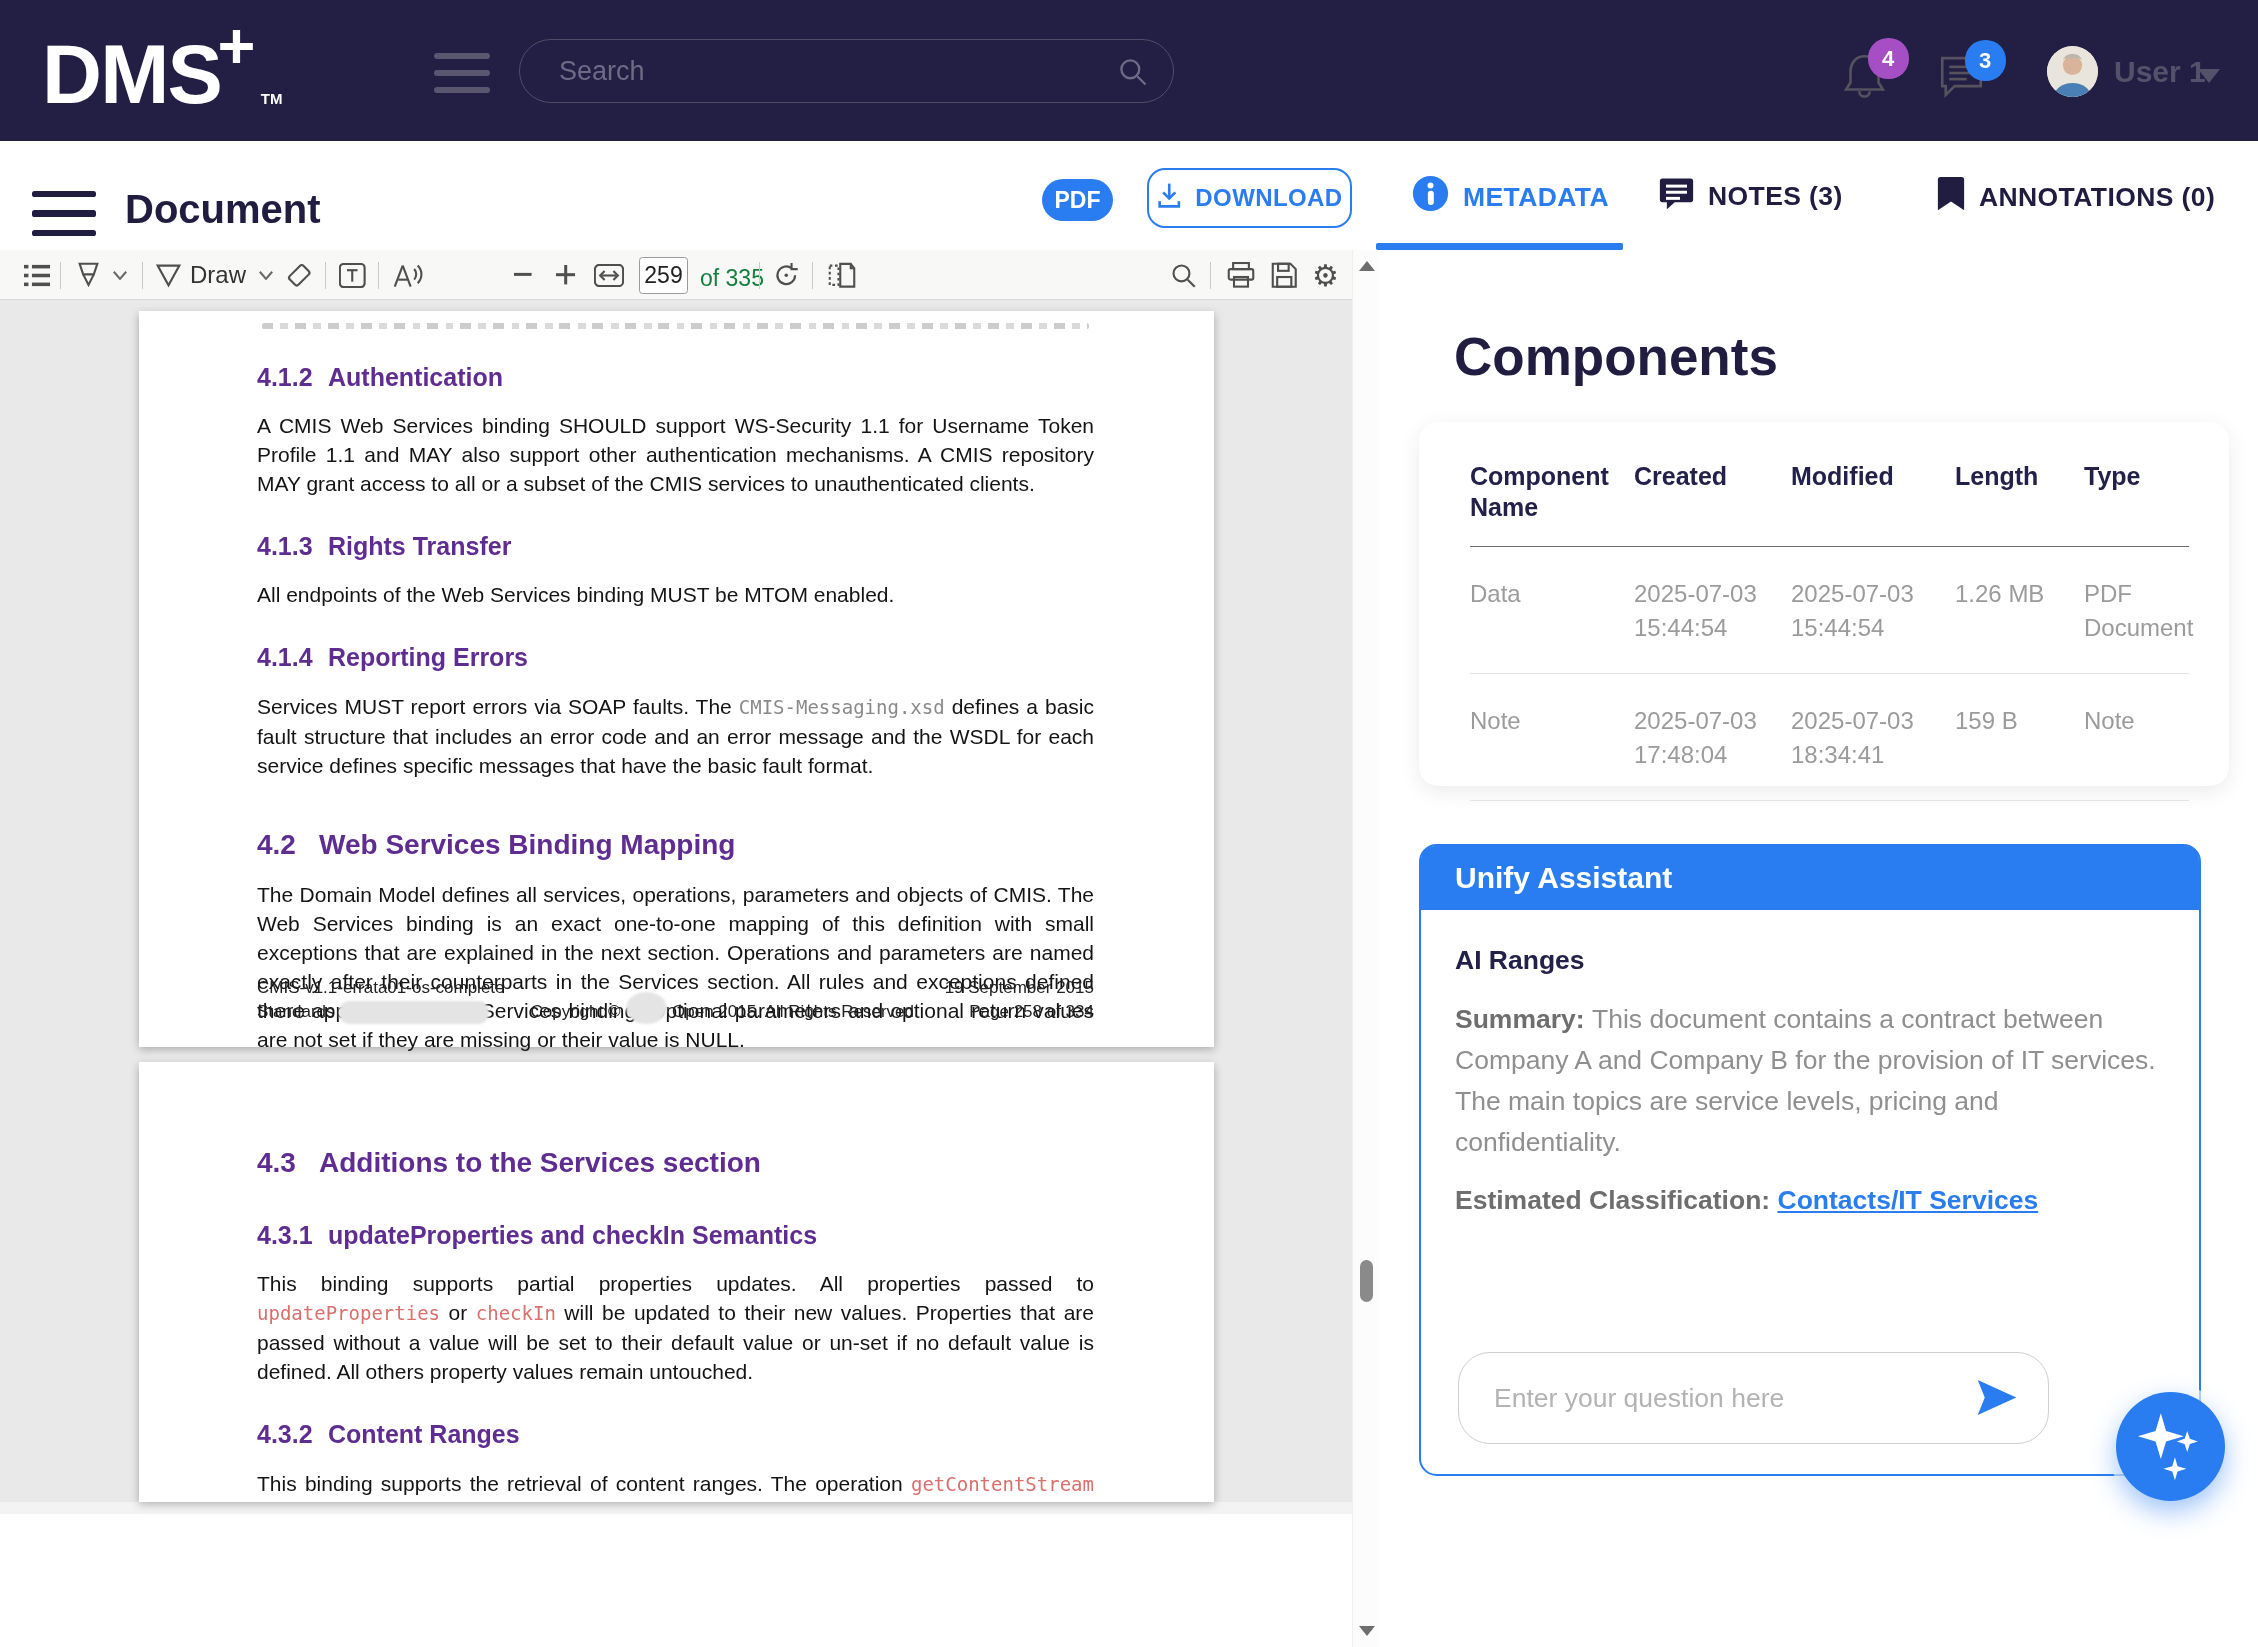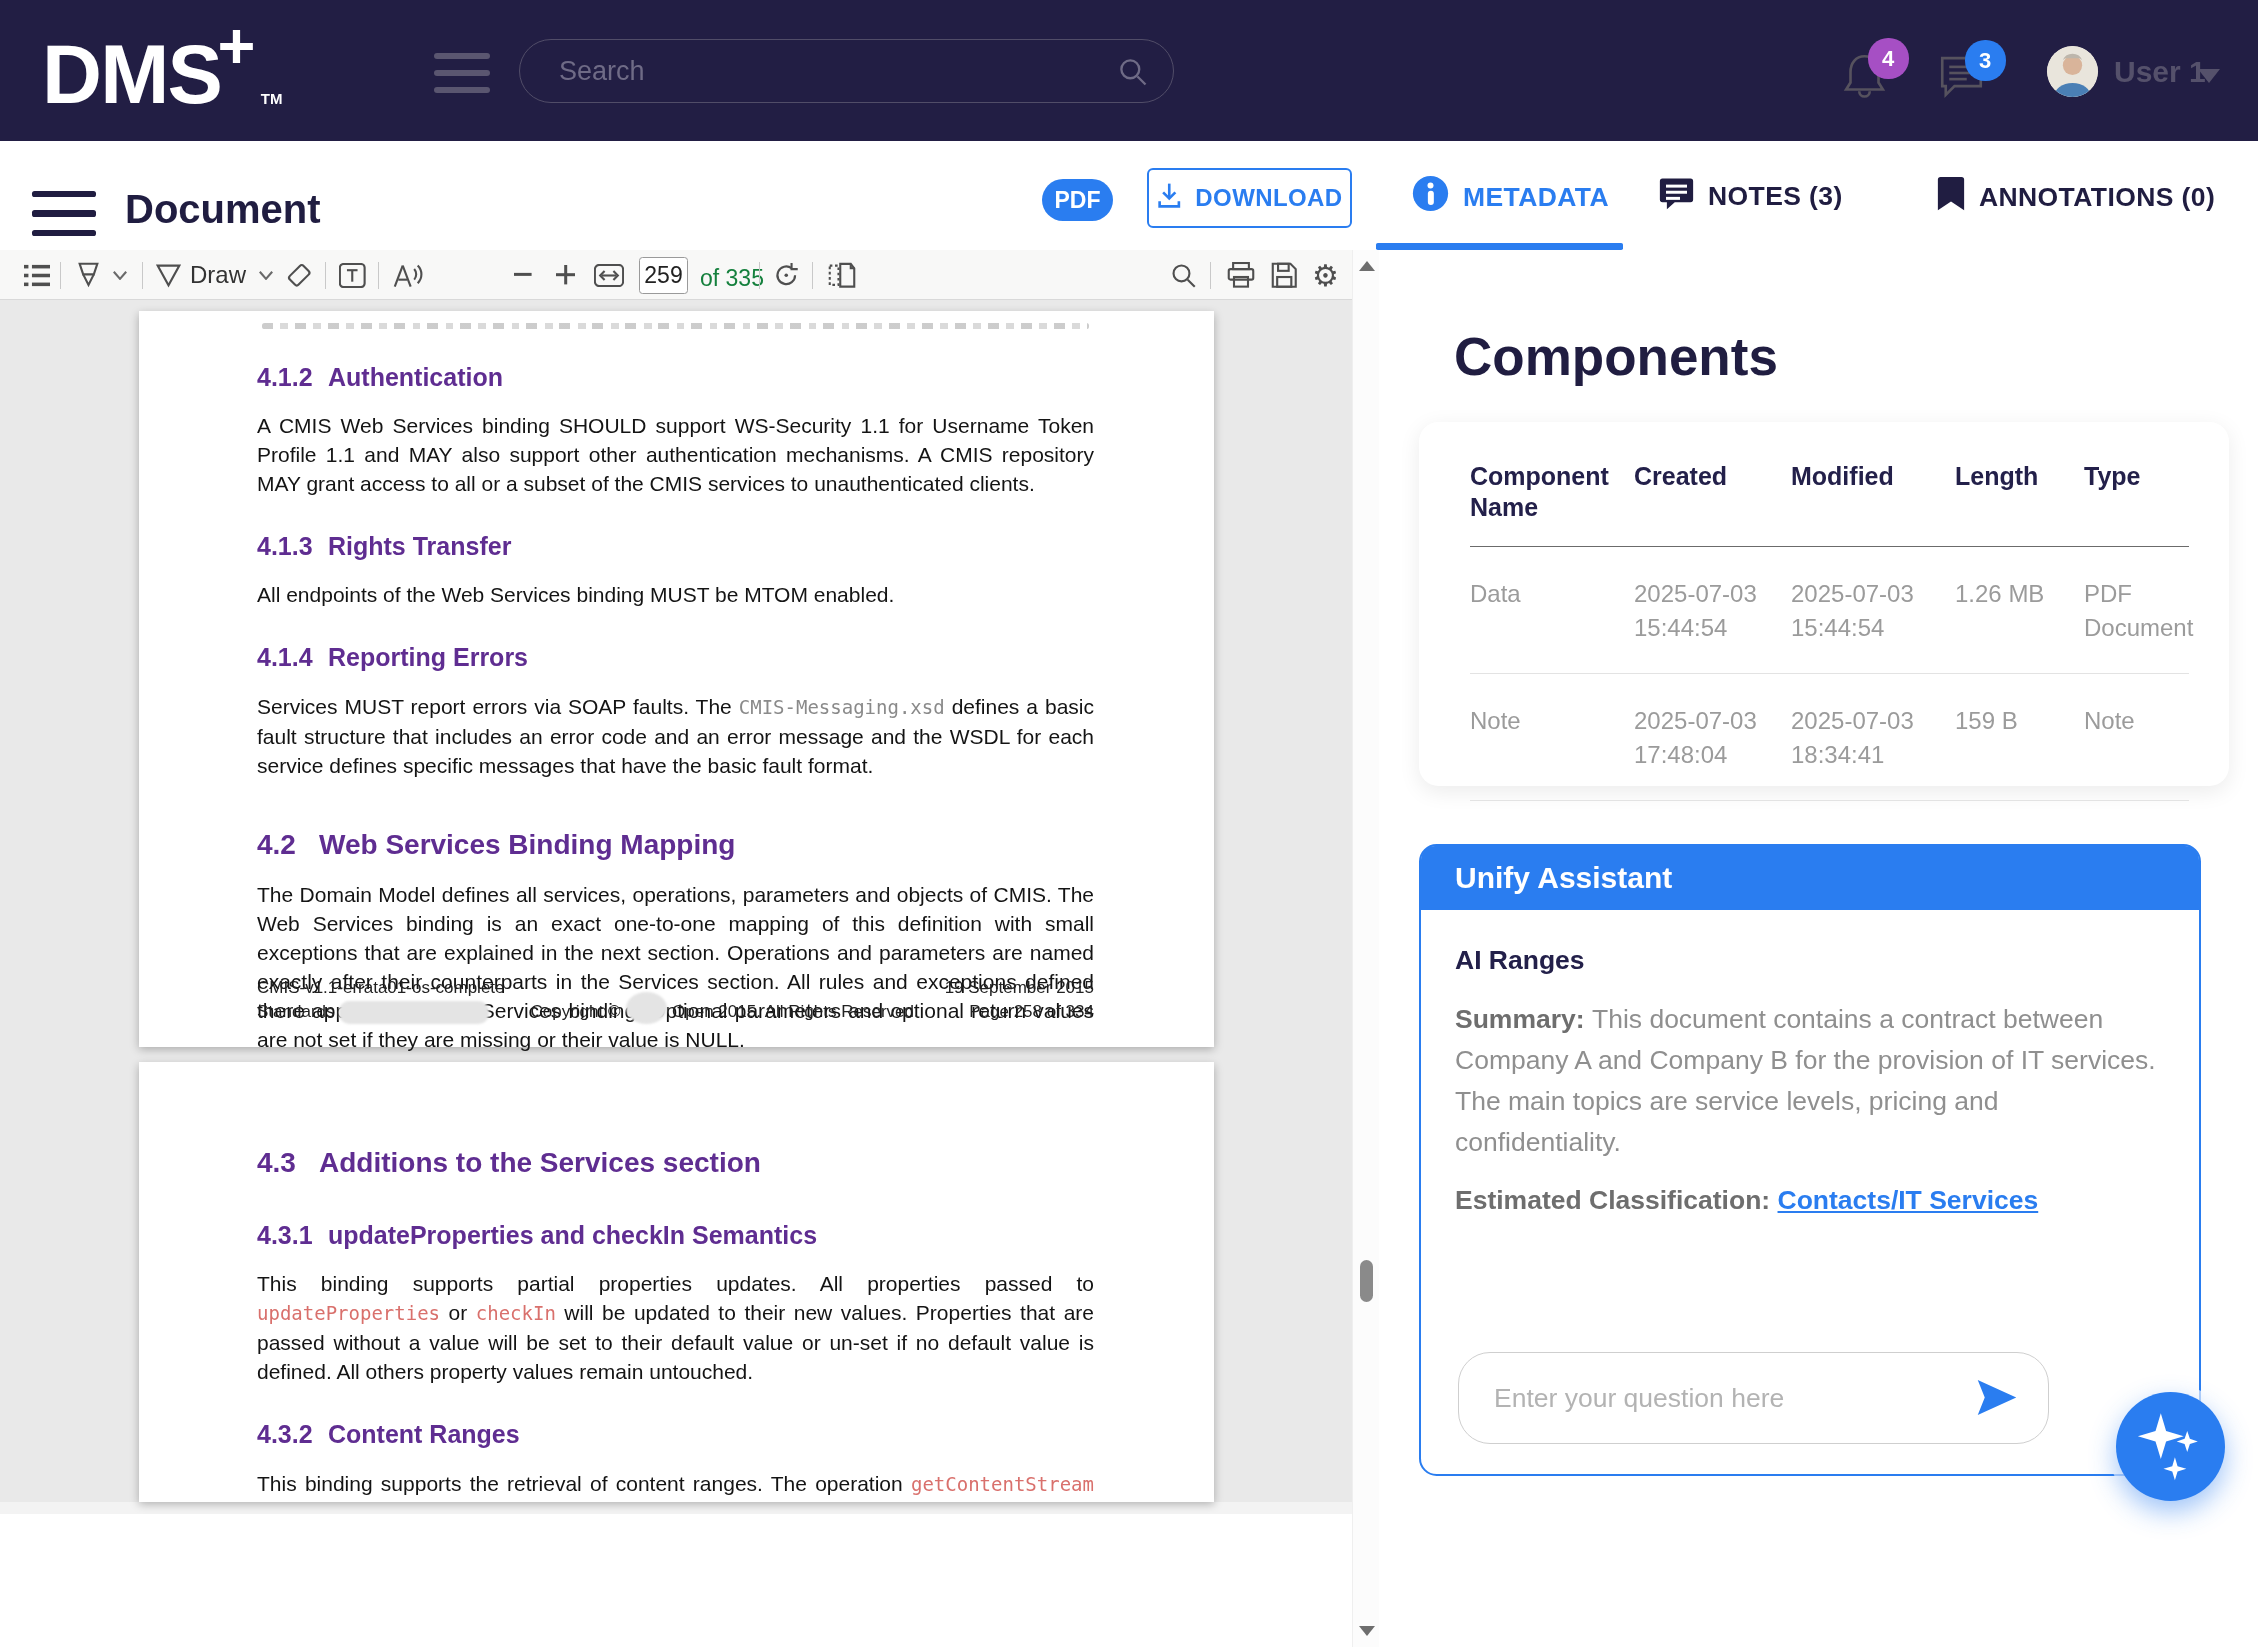--- a/index.html
+++ b/index.html
@@ -35,21 +35,21 @@
 
   
   .pagehead { position:absolute; left:0; top:141px; width:2258px; height:109px; background:#fff; }
   .head-burger { position:absolute; left:32px; top:191px; width:64px; cursor:pointer; }
   .head-burger i { display:block; height:6.2px; border-radius:2.6px; background:#201d41; margin-bottom:13.2px; }
   .page-title { position:absolute; left:125px; top:187px; font-size:40px; font-weight:800; color:#201d41; }
   .pdf-badge { position:absolute; left:1042px; top:179px; width:71px; height:42px; background:#2a7df0;
                border-radius:21px; color:#fff; font-size:23px; font-weight:700;
                display:flex; align-items:center; justify-content:center; }
   .dl-btn { position:absolute; left:1147px; top:168px; width:205px; height:60px; background:#fff;
-            border:2.6px solid #2a7df0; border-radius:6px; display:flex; align-items:center; justify-content:center;
+            border:2.6px solid #2a7df0; border-radius:18px; display:flex; align-items:center; justify-content:center;
             gap:12.4px; color:#2a7df0; font-size:24px; font-weight:700; letter-spacing:0.4px; cursor:pointer; }
 
   
   .tab { position:absolute; top:175px; display:flex; align-items:center; gap:14px; cursor:pointer;
          font-size:26.5px; font-weight:800; letter-spacing:0.4px; color:#201d41; }
   .tab.active { color:#2a7df0; }
   .tab-underline { position:absolute; left:1376px; top:243px; width:247px; height:7px; background:#2a7df0; border-radius:1.8px; }
 
   
   .pdftoolbar { position:absolute; left:0; top:250px; width:1352px; height:50px; background:#f8f8f7;

